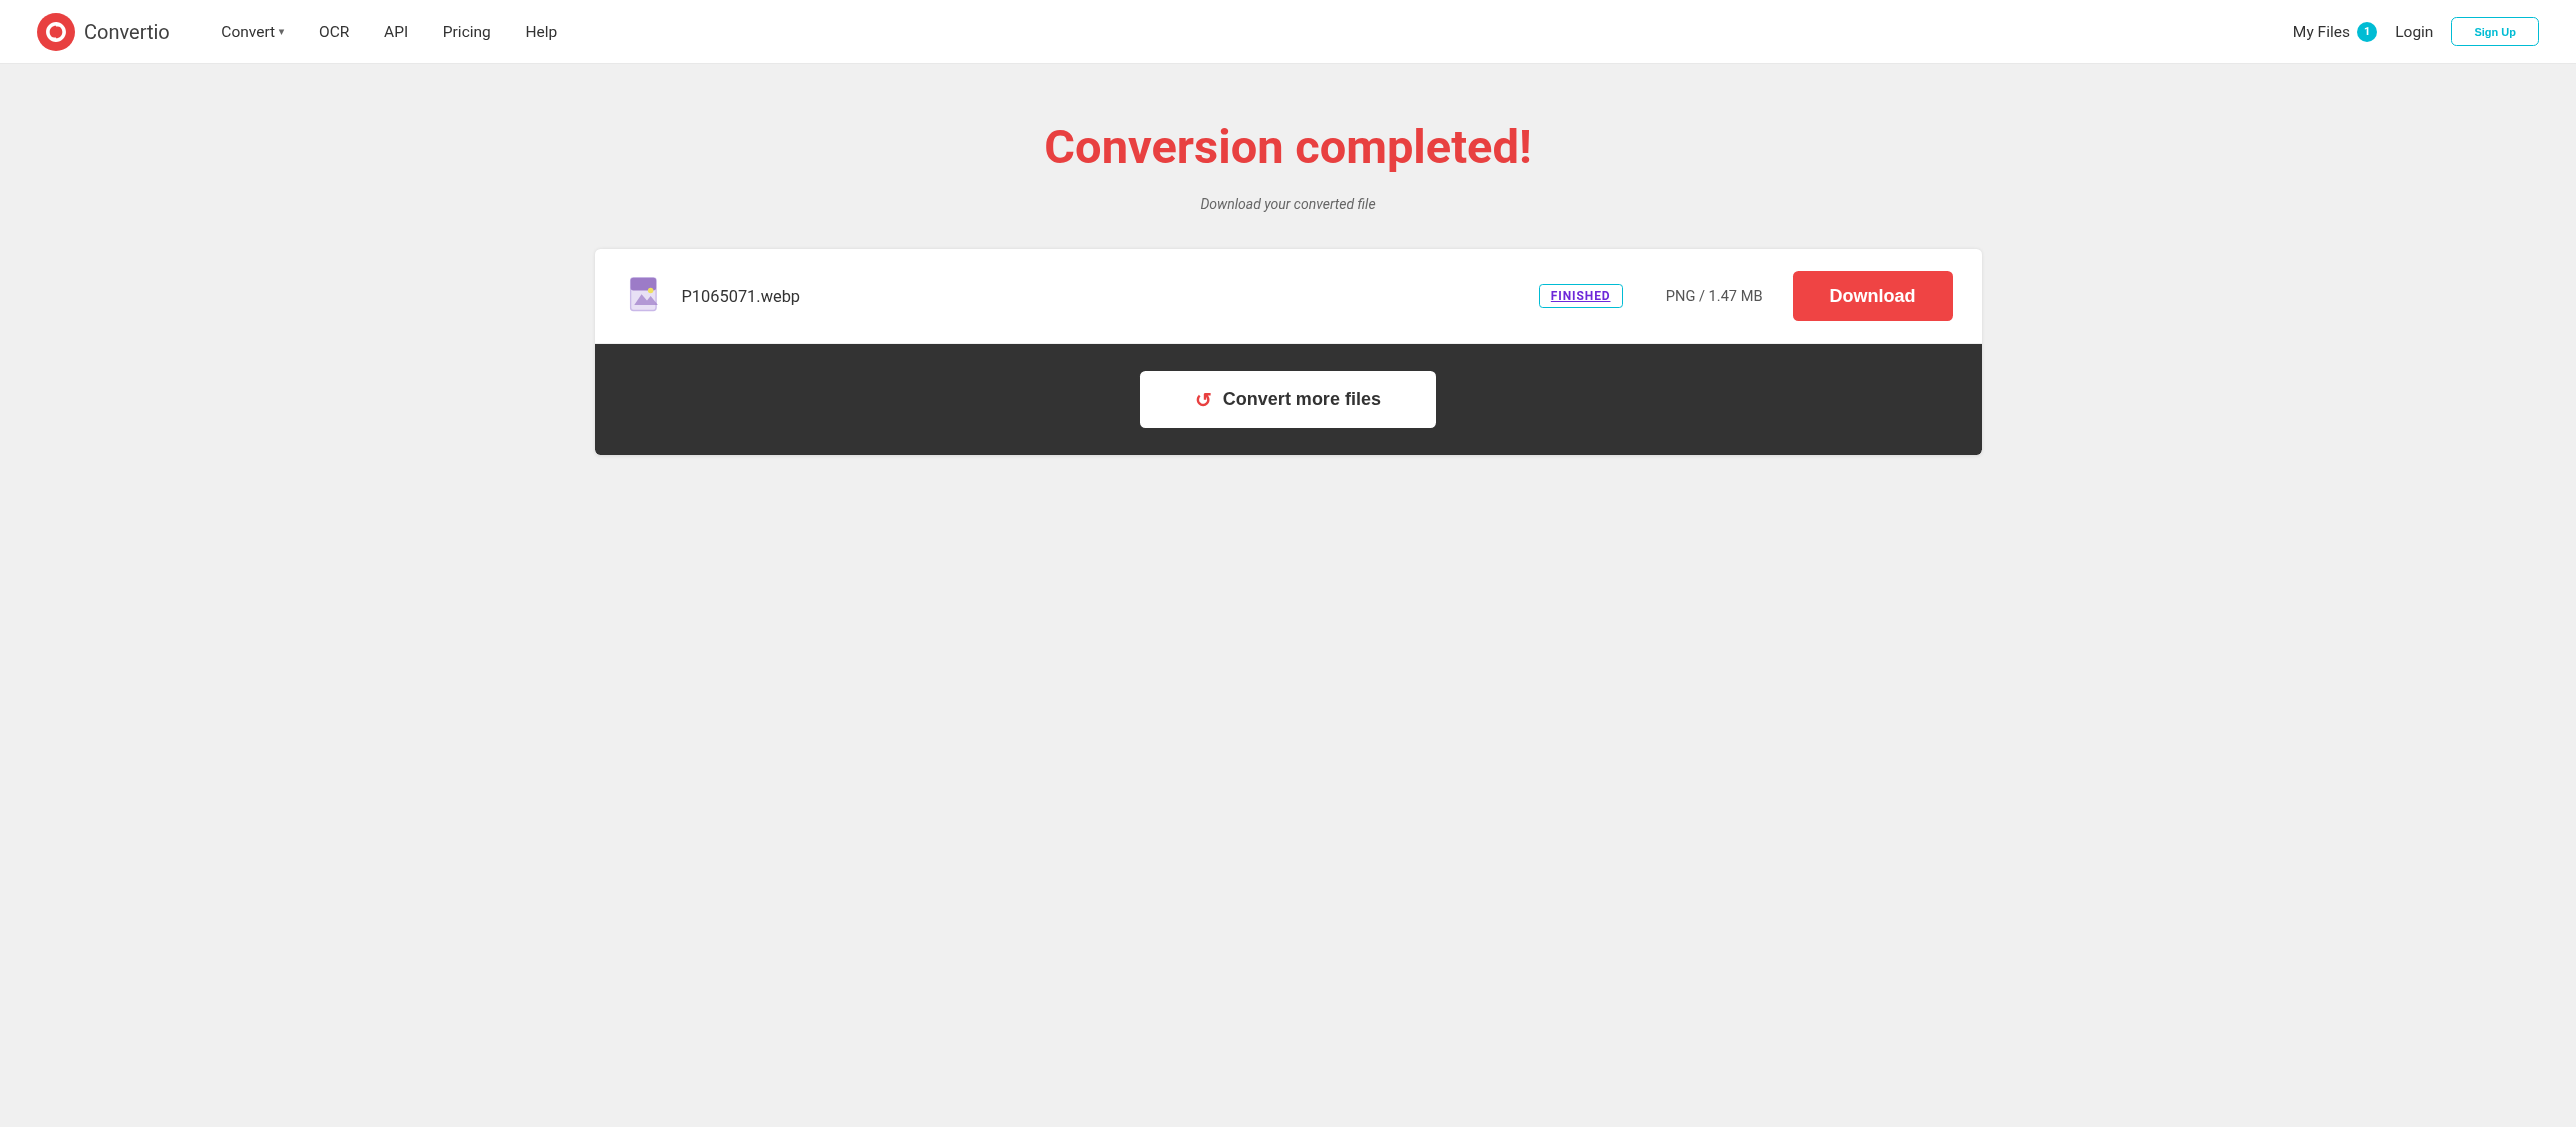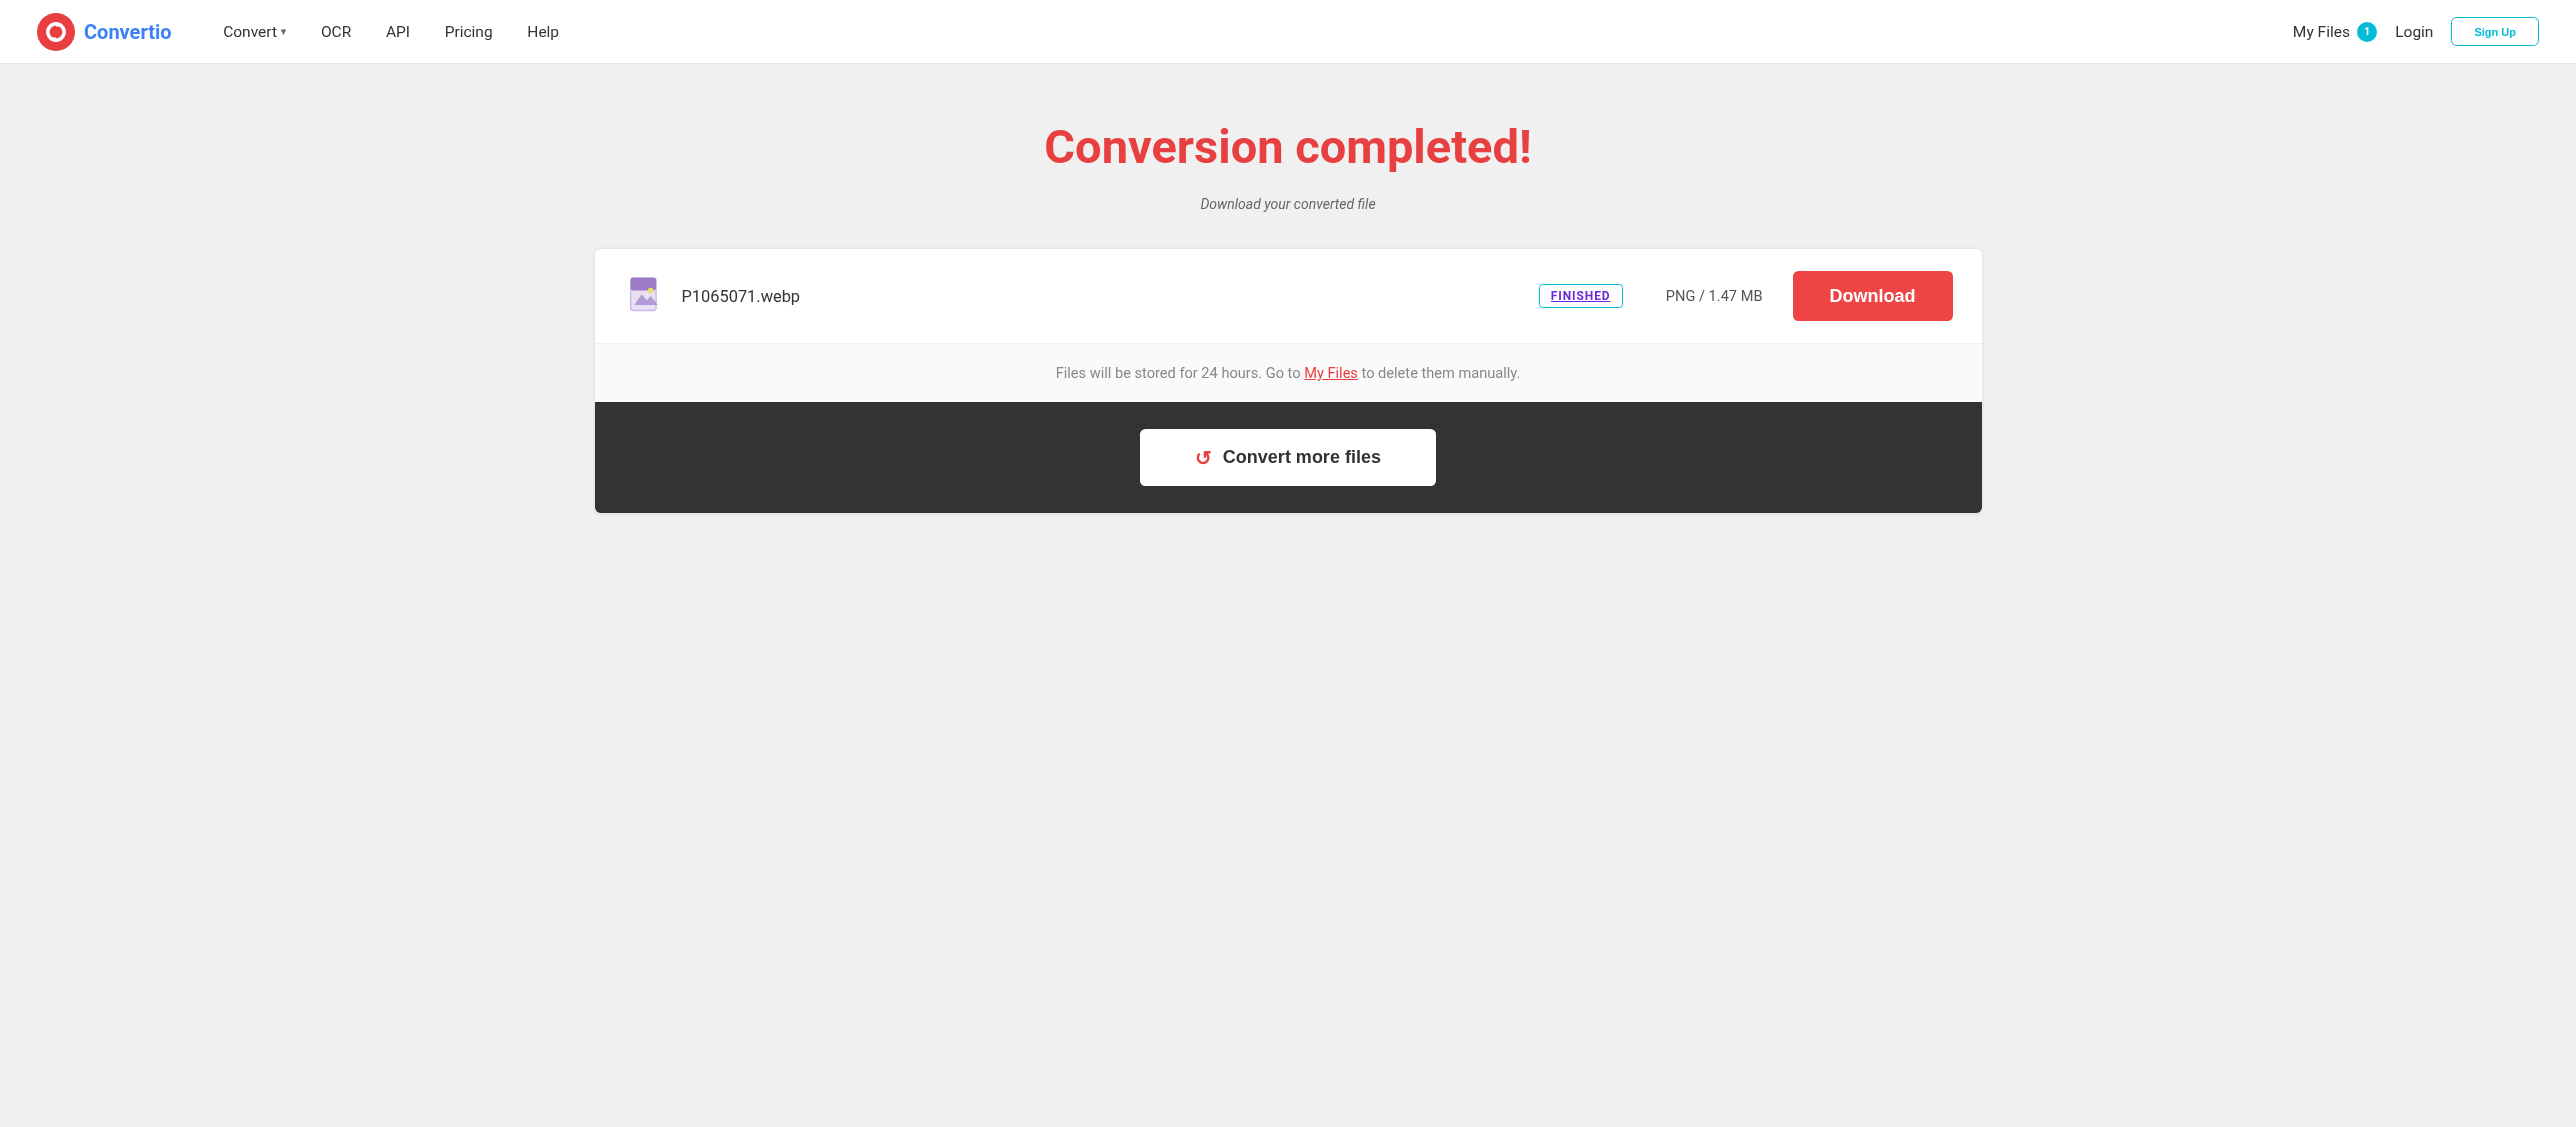--- a/index.html
+++ b/index.html
@@ -22,22 +22,22 @@
       gap: 9px;
       margin-right: 37px;
       text-decoration: none;
     }
     .logo-icon {
       width: 38px;
       height: 38px;
     }
     .logo-text {
       font-size: 20px;
-      font-weight: 700;
-      color: #3b82f6;
+      font-weight: 400;
+      color: #404040;
     }
     .navbar-nav {
       display: flex;
       align-items: center;
       gap: 5.5px;
       flex: 1;
     }
     .nav-item {
       display: flex;
       align-items: center;
@@ -288,23 +288,20 @@
           <polygon points="8,32 16,20 22,27 26,22 34,32" fill="#9c7bc7" opacity="0.7"></polygon>
           <circle cx="26" cy="16" r="3" fill="#f0e060"></circle>
         </svg>
       </div>
       <span class="file-name">P1065071.webp</span>
       <span class="status-badge">FINISHED</span>
       <span class="file-size-info">PNG / 1.47 MB</span>
       <button class="download-btn">Download</button>
     </div>
 
-    <div class="storage-notice">
-      <span>Files will be stored for 24 hours. Go to </span><a class="storage-link">My Files</a><span> to delete them manually.</span>
-    </div>
 
     <div class="convert-more-section">
       <button class="convert-more-btn">
         <span class="refresh-icon">↺</span>
         <span>Convert more files</span>
       </button>
     </div>
 
   </div>
 

